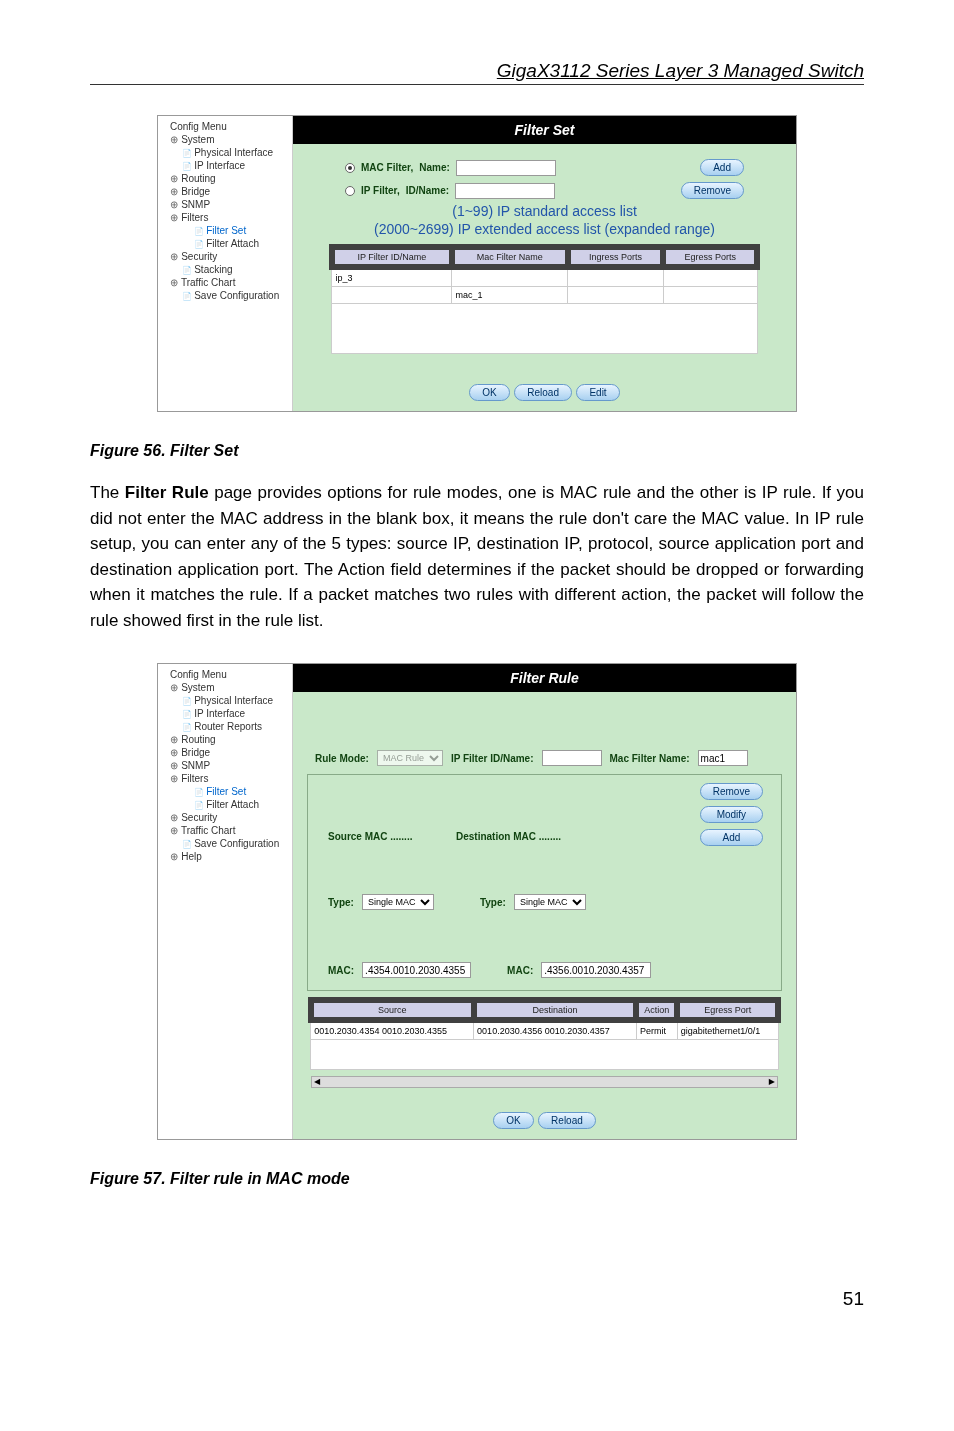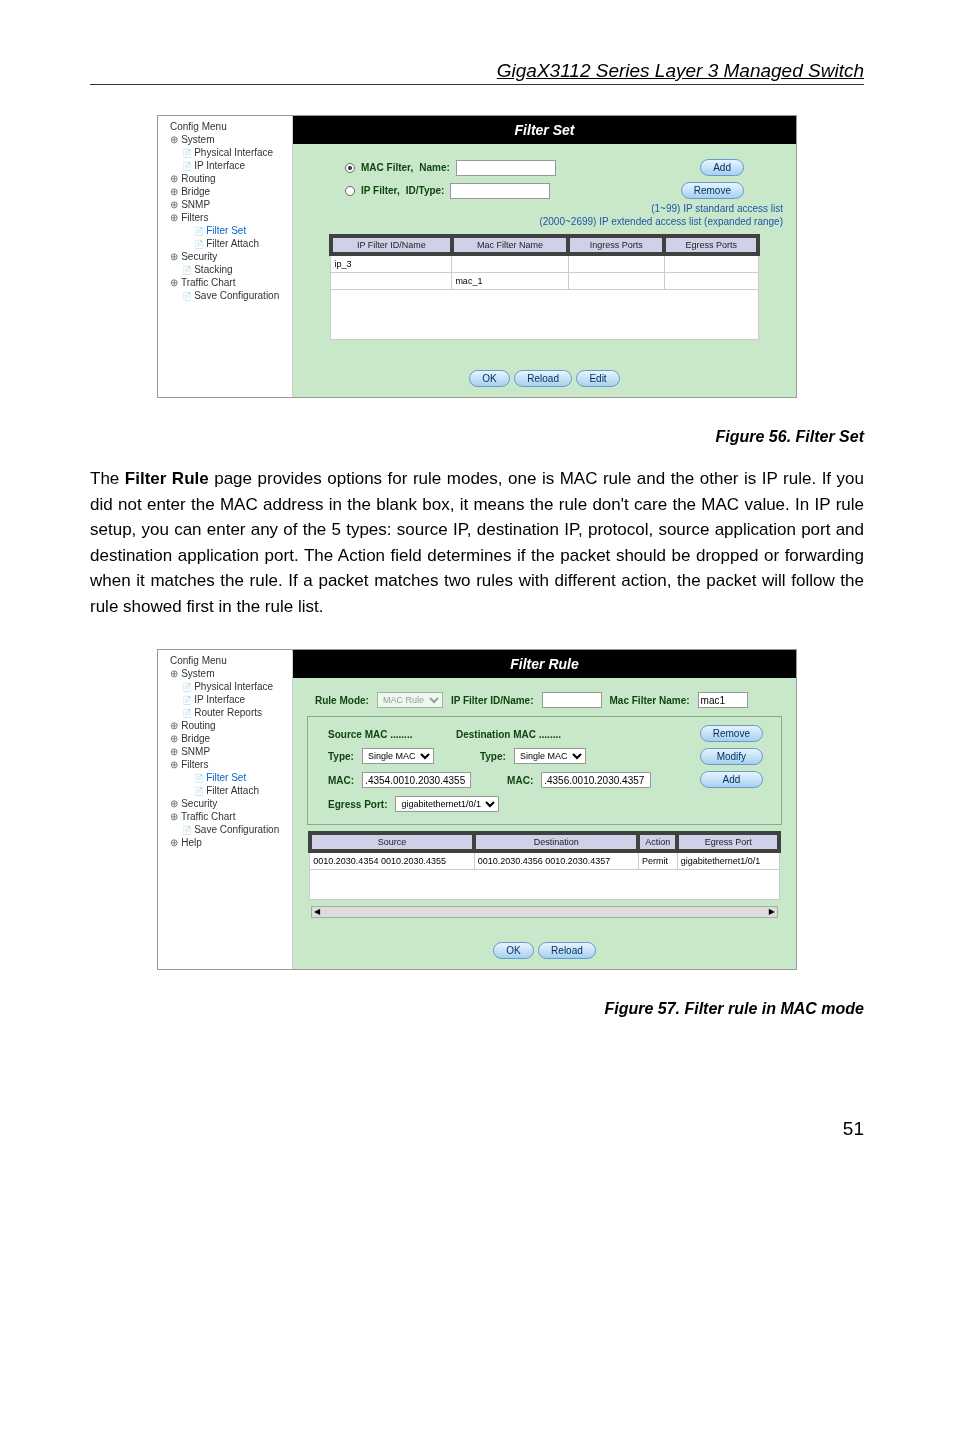--- a/index.html
+++ b/index.html
@@ -18,30 +18,30 @@
     .tree-item.selected { color: #0066cc; }
     .content-panel { flex: 1; background: #fff; }
     .title-bar { background: #000; color: #fff; font-weight: bold; font-style: italic; text-align: center; padding: 6px; font-size: 14px; }
     .form-area { background: #c9e8c9; padding: 12px; font-size: 10px; }
     .form-row { display: flex; align-items: center; gap: 6px; padding: 3px 40px; }
     .radio { width: 10px; height: 10px; border-radius: 50%; border: 1px solid #666; display: inline-block; background: #fff; }
     .radio.checked:after { content: ""; display: block; width: 4px; height: 4px; border-radius: 50%; background: #333; margin: 2px; }
     .text-input { border: 1px solid #999; background: #fff; height: 16px; width: 100px; padding: 0 2px; font-size: 10px; }
     .form-label { color: #114411; font-weight: bold; font-size: 10px; }
     .btn-pill { background: linear-gradient(#e8f4ff, #a8d0f0); border: 1px solid #6699cc; border-radius: 10px; padding: 2px 12px; font-size: 10px; color: #003366; cursor: pointer; }
-    .info-text { text-align: right; color: #2255aa; font-size: 10px; padding: 1px; }
+    .info-text { text-align: center; color: #2255aa; font-size: 14px; padding: 1px; }
     .data-table { width: 90%; margin: 6px auto; border-collapse: collapse; font-size: 9px; }
-    .data-table th { background: #d0d0e8; border: 4px solid #404040; padding: 2px; font-weight: normal; color: #222; }
+    .data-table th { background: #d0d0e8; border: 6px solid #404040; padding: 2px; font-weight: normal; color: #222; }
     .data-table td { background: #fff; border: 1px solid #ccc; padding: 3px; height: 14px; }
     .btn-row { text-align: center; padding: 10px; background: #c9e8c9; }
-    .figure-caption { text-align: right; font-weight: bold; font-style: italic; font-size: 16px; margin: 20px 0 20px; }
+    .figure-caption { text-align: left; font-weight: bold; font-style: italic; font-size: 16px; margin: 20px 0 20px; }
     .body-text { font-size: 17px; line-height: 1.5; text-align: justify; margin-bottom: 20px; }
     .dropdown { border: 1px solid #999; background: #fff; font-size: 9px; padding: 1px; }
     .rule-form-area { background: #c9e8c9; padding: 10px; font-size: 10px; }
-    .rule-row { display: flex; align-items: center; gap: 8px; padding: 4px 12px; }
+    .rule-row { display: flex; align-items: center; gap: 8px; padding: 4px 12px; margin-top: 44px; }
     .side-btns { float: right; display: flex; flex-direction: column; gap: 6px; margin-right: 10px; }
     .footer-pagenum { text-align: right; font-size: 19px; margin-top: 100px; }
   </style>
 </head>
 <body>
 
 <div class="page">
   <div class="header-line">
     <div class="header-title">GigaX3112 Series Layer 3 Managed Switch</div>
   </div>
@@ -71,21 +71,21 @@
             <span class="radio checked"></span>
             <span class="form-label">MAC Filter,</span>
             <span class="form-label">Name:</span>
             <input class="text-input" style="">
             <span style="flex:1"></span>
             <button class="btn-pill">Add</button>
           </div>
           <div class="form-row">
             <span class="radio"></span>
             <span class="form-label">IP Filter,</span>
-            <span class="form-label">ID/Type:</span>
+            <span class="form-label">ID/Name:</span>
             <input class="text-input" style="">
             <span style="flex:1"></span>
             <button class="btn-pill">Remove</button>
           </div>
           <div class="info-text">(1~99) IP standard access list</div>
           <div class="info-text">(2000~2699) IP extended access list (expanded range)</div>
           <table class="data-table">
             <tbody>
                 <tr>
               <th>IP Filter ID/Name</th>
@@ -172,24 +172,20 @@
               <span class="form-label">Type:</span>
               <select class="dropdown"><option>Single MAC</option></select>
             </div>
             <div class="rule-row">
               <span class="form-label">MAC:</span>
               <input class="text-input" style="width: 109px;" value=".4354.0010.2030.4355">
               <span style="width:20px"></span>
               <span class="form-label">MAC:</span>
               <input class="text-input" style="width: 110px;" value=".4356.0010.2030.4357">
             </div>
-            <div class="rule-row">
-              <span class="form-label">Egress Port:</span>
-              <select class="dropdown"><option>gigabitethernet1/0/1</option></select>
-            </div>
             <div style="clear:both"></div>
           </div>
           <table class="data-table" style="width:98%">
             <tbody>
                 <tr>
               <th>Source</th>
               <th>Destination</th>
               <th>Action</th>
               <th>Egress Port</th>
             </tr>

